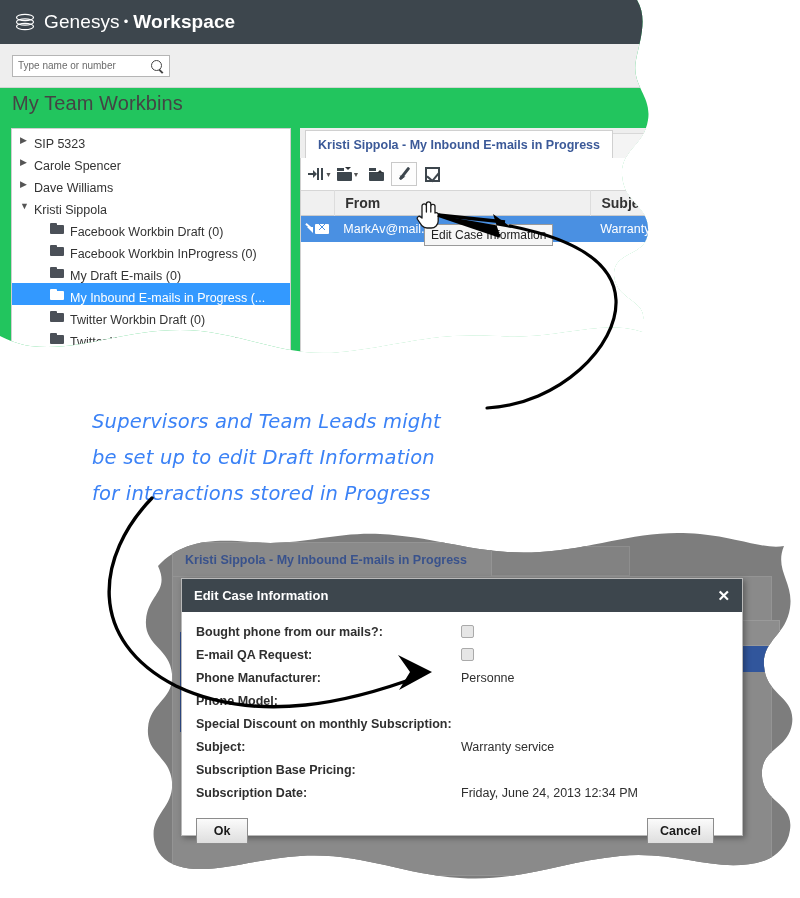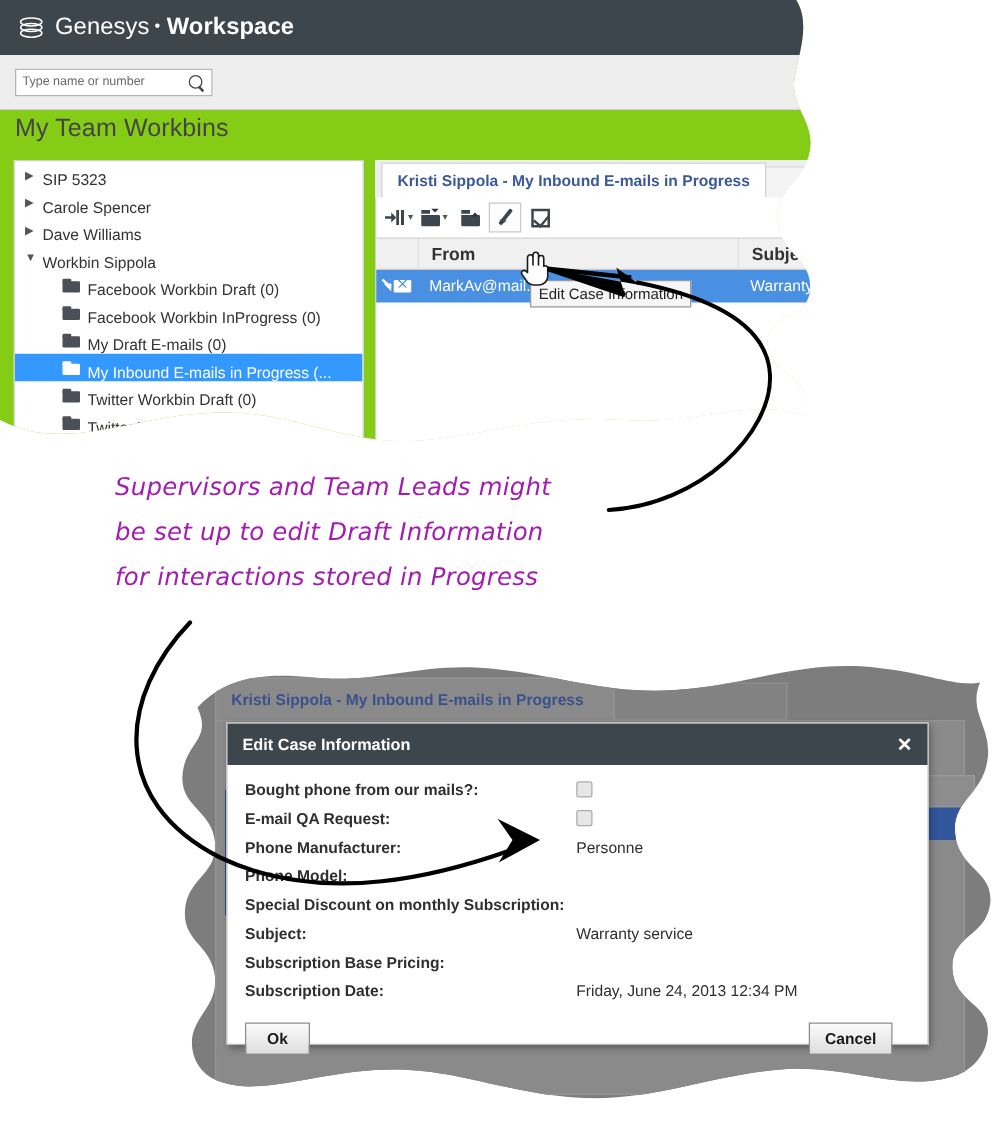--- a/index.html
+++ b/index.html
@@ -14,21 +14,21 @@
 
   
   .torn-top {
     position: absolute; left: 0; top: 0; width: 700px; height: 365px;
     overflow: hidden;
     -webkit-clip-path: url(#clipTop);
     clip-path: url(#clipTop);
   }
   .screen-top {
     position: absolute; left:0; top:0; width: 700px; height: 365px;
-    background: #84cc16;
+    background: #22c55e;
   }
 
   
   .appbar {
     position: absolute; left:0; top:0; width:700px; height:44px;
     background:#3d464d; color:#fff;
     display:flex; align-items:center; padding-left:14px;
   }
   .gen-logo { width:22px; height:22px; margin-right:8px; flex:none; position:relative; }
   .appbar-title { font-size:19px; letter-spacing:.1px; white-space:nowrap; }
@@ -147,23 +147,23 @@
 
   
   .tooltip{
     position:absolute; left:424px; top:224px; background:#f6f6f6; border:1px solid #9a9a9a;
     font-size:12px; color:#222; padding:3px 6px; white-space:nowrap; z-index:40;
   }
   .cursor-hand{ position:absolute; left:416px; top:200px; width:22px; height:28px; z-index:45;}
 
   
   .note{
-    position:absolute; left:92px; top:372px; width:400px;
+    position:absolute; left:92px; top:404px; width:400px;
     font-family:"DejaVu Sans", sans-serif; font-style:italic;
-    font-size:19.5px; line-height:36px; color:#a21caf; letter-spacing:.2px;
+    font-size:19.5px; line-height:36px; color:#3b82f6; letter-spacing:.2px;
   }
 
   
   .torn-bot{
     position:absolute; left:140px; top:520px; width:660px; height:378px;
     overflow:hidden;
     -webkit-clip-path:url(#clipBot); clip-path:url(#clipBot);
   }
   .screen-bot{ position:absolute; left:0; top:0; width:660px; height:378px; background:#7d7d7d;}
   .dim-tab{
@@ -271,21 +271,21 @@
             <div class="tnode">
               <span class="tw closed"></span>
               <span class="tlabel">Carole Spencer</span>
             </div>
             <div class="tnode">
               <span class="tw closed"></span>
               <span class="tlabel">Dave Williams</span>
             </div>
             <div class="tnode">
               <span class="tw open"></span>
-              <span class="tlabel">Workbin Sippola</span>
+              <span class="tlabel">Kristi Sippola</span>
             </div>
             <div class="tnode lvl1">
               <span class="folder"></span>
               <span class="tlabel">Facebook Workbin Draft (0)</span>
             </div>
             <div class="tnode lvl1">
               <span class="folder"></span>
               <span class="tlabel">Facebook Workbin InProgress (0)</span>
             </div>
             <div class="tnode lvl1">

